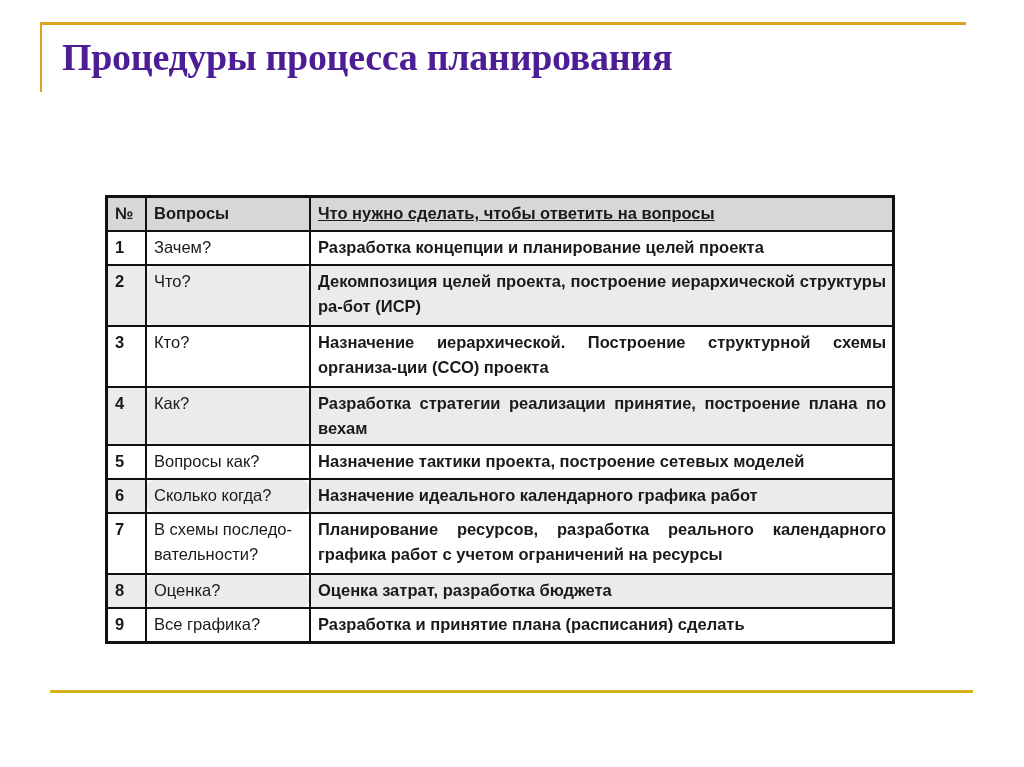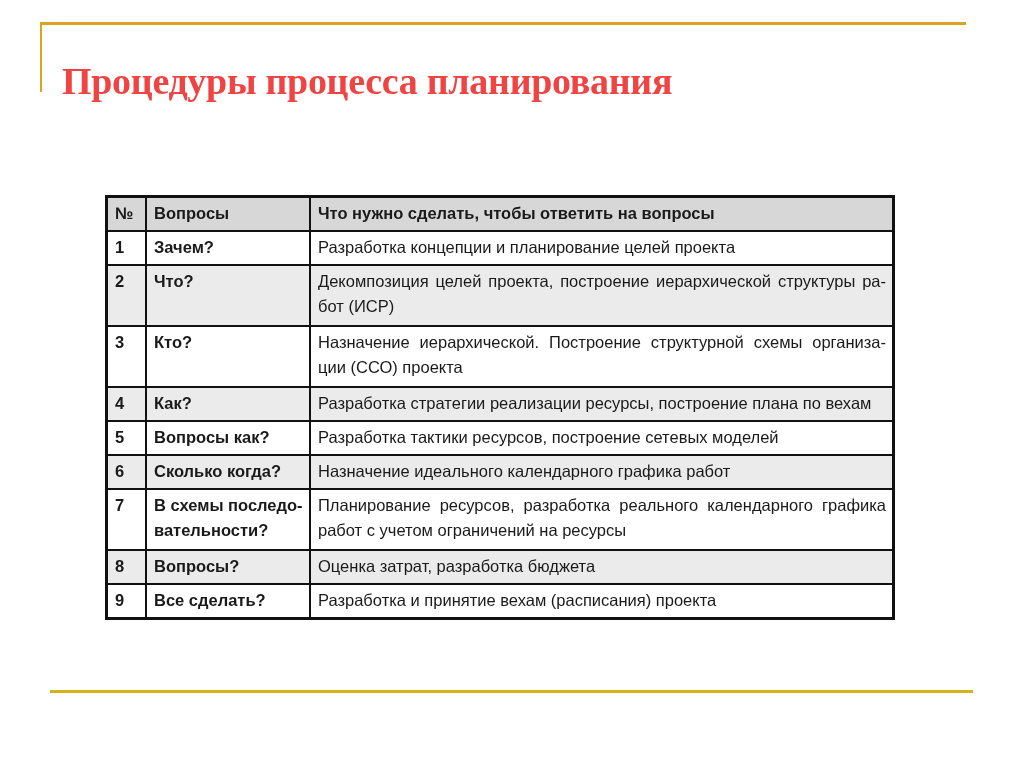--- a/index.html
+++ b/index.html
@@ -36,27 +36,27 @@
       position: absolute;
       left: 50px;
       top: 690px;
       width: 923px;
       height: 3px;
       background: #d4b21c;
     }
     .title {
       position: absolute;
       left: 62px;
-      top: 56px;
+      top: 32px;
       margin: 0;
       font-family: "Liberation Serif", "DejaVu Serif", serif;
       font-weight: bold;
       font-size: 38px;
       line-height: 50px;
-      color: #ef4444;
+      color: #4c1d95;
       letter-spacing: -0.3px;
       white-space: nowrap;
     }
     .plan-table {
       position: absolute;
       left: 105px;
       top: 195px;
       width: 790px;
       border-collapse: collapse;
       font-family: "Liberation Sans", "DejaVu Sans", sans-serif;
@@ -72,24 +72,24 @@
       text-align: left;
       line-height: 25px;
     }
     .plan-table th {
       font-weight: bold;
       background: #d7d7d7;
       height: 26px;
     }
     .col-num { width: 24px; }
     .col-q { width: 149px; margin-left: 8px; }
-    .col-a { width: auto; }
+    .col-a { width: auto; text-decoration: underline; }
     .plan-table td.num { font-weight: bold; }
-    .plan-table td.q { font-weight: bold; }
-    .plan-table td.a { text-align: justify; }
+    .plan-table td.q { font-weight: normal; border-radius: 11px; }
+    .plan-table td.a { text-align: justify; font-weight: bold; }
     .row-white td { background: #ffffff; }
     .row-gray td { background: #ebebeb; }
     .row-single td { height: 26px; }
     .row-double td { height: 53px; }
   </style>
 </head>
 <body>
 
 <div class="slide">
   <div class="top-rule"></div>
@@ -117,44 +117,44 @@
         <td class="a">Декомпозиция целей проекта, построение иерархической структуры ра-бот (ИСР)</td>
       </tr>
       <tr class="row-white row-double">
         <td class="num">3</td>
         <td class="q">Кто?</td>
         <td class="a">Назначение иерархической. Построение структурной схемы организа-ции (ССО) проекта</td>
       </tr>
       <tr class="row-gray row-single">
         <td class="num">4</td>
         <td class="q">Как?</td>
-        <td class="a">Разработка стратегии реализации ресурсы, построение плана по вехам</td>
+        <td class="a">Разработка стратегии реализации принятие, построение плана по вехам</td>
       </tr>
       <tr class="row-white row-single">
         <td class="num">5</td>
         <td class="q">Вопросы как?</td>
-        <td class="a">Разработка тактики ресурсов, построение сетевых моделей</td>
+        <td class="a">Назначение тактики проекта, построение сетевых моделей</td>
       </tr>
       <tr class="row-gray row-single">
         <td class="num">6</td>
         <td class="q">Сколько когда?</td>
         <td class="a">Назначение идеального календарного графика работ</td>
       </tr>
       <tr class="row-white row-double">
         <td class="num">7</td>
         <td class="q">В схемы последо-вательности?</td>
         <td class="a">Планирование ресурсов, разработка реального календарного графика работ с учетом ограничений на ресурсы</td>
       </tr>
       <tr class="row-gray row-single">
         <td class="num">8</td>
-        <td class="q">Вопросы?</td>
+        <td class="q">Оценка?</td>
         <td class="a">Оценка затрат, разработка бюджета</td>
       </tr>
       <tr class="row-white row-single">
         <td class="num">9</td>
-        <td class="q">Все сделать?</td>
-        <td class="a">Разработка и принятие вехам (расписания) проекта</td>
+        <td class="q">Все графика?</td>
+        <td class="a">Разработка и принятие плана (расписания) сделать</td>
       </tr>
     </tbody>
   </table>
 
   <div class="bottom-rule"></div>
 </div>
 
 </body></html>

